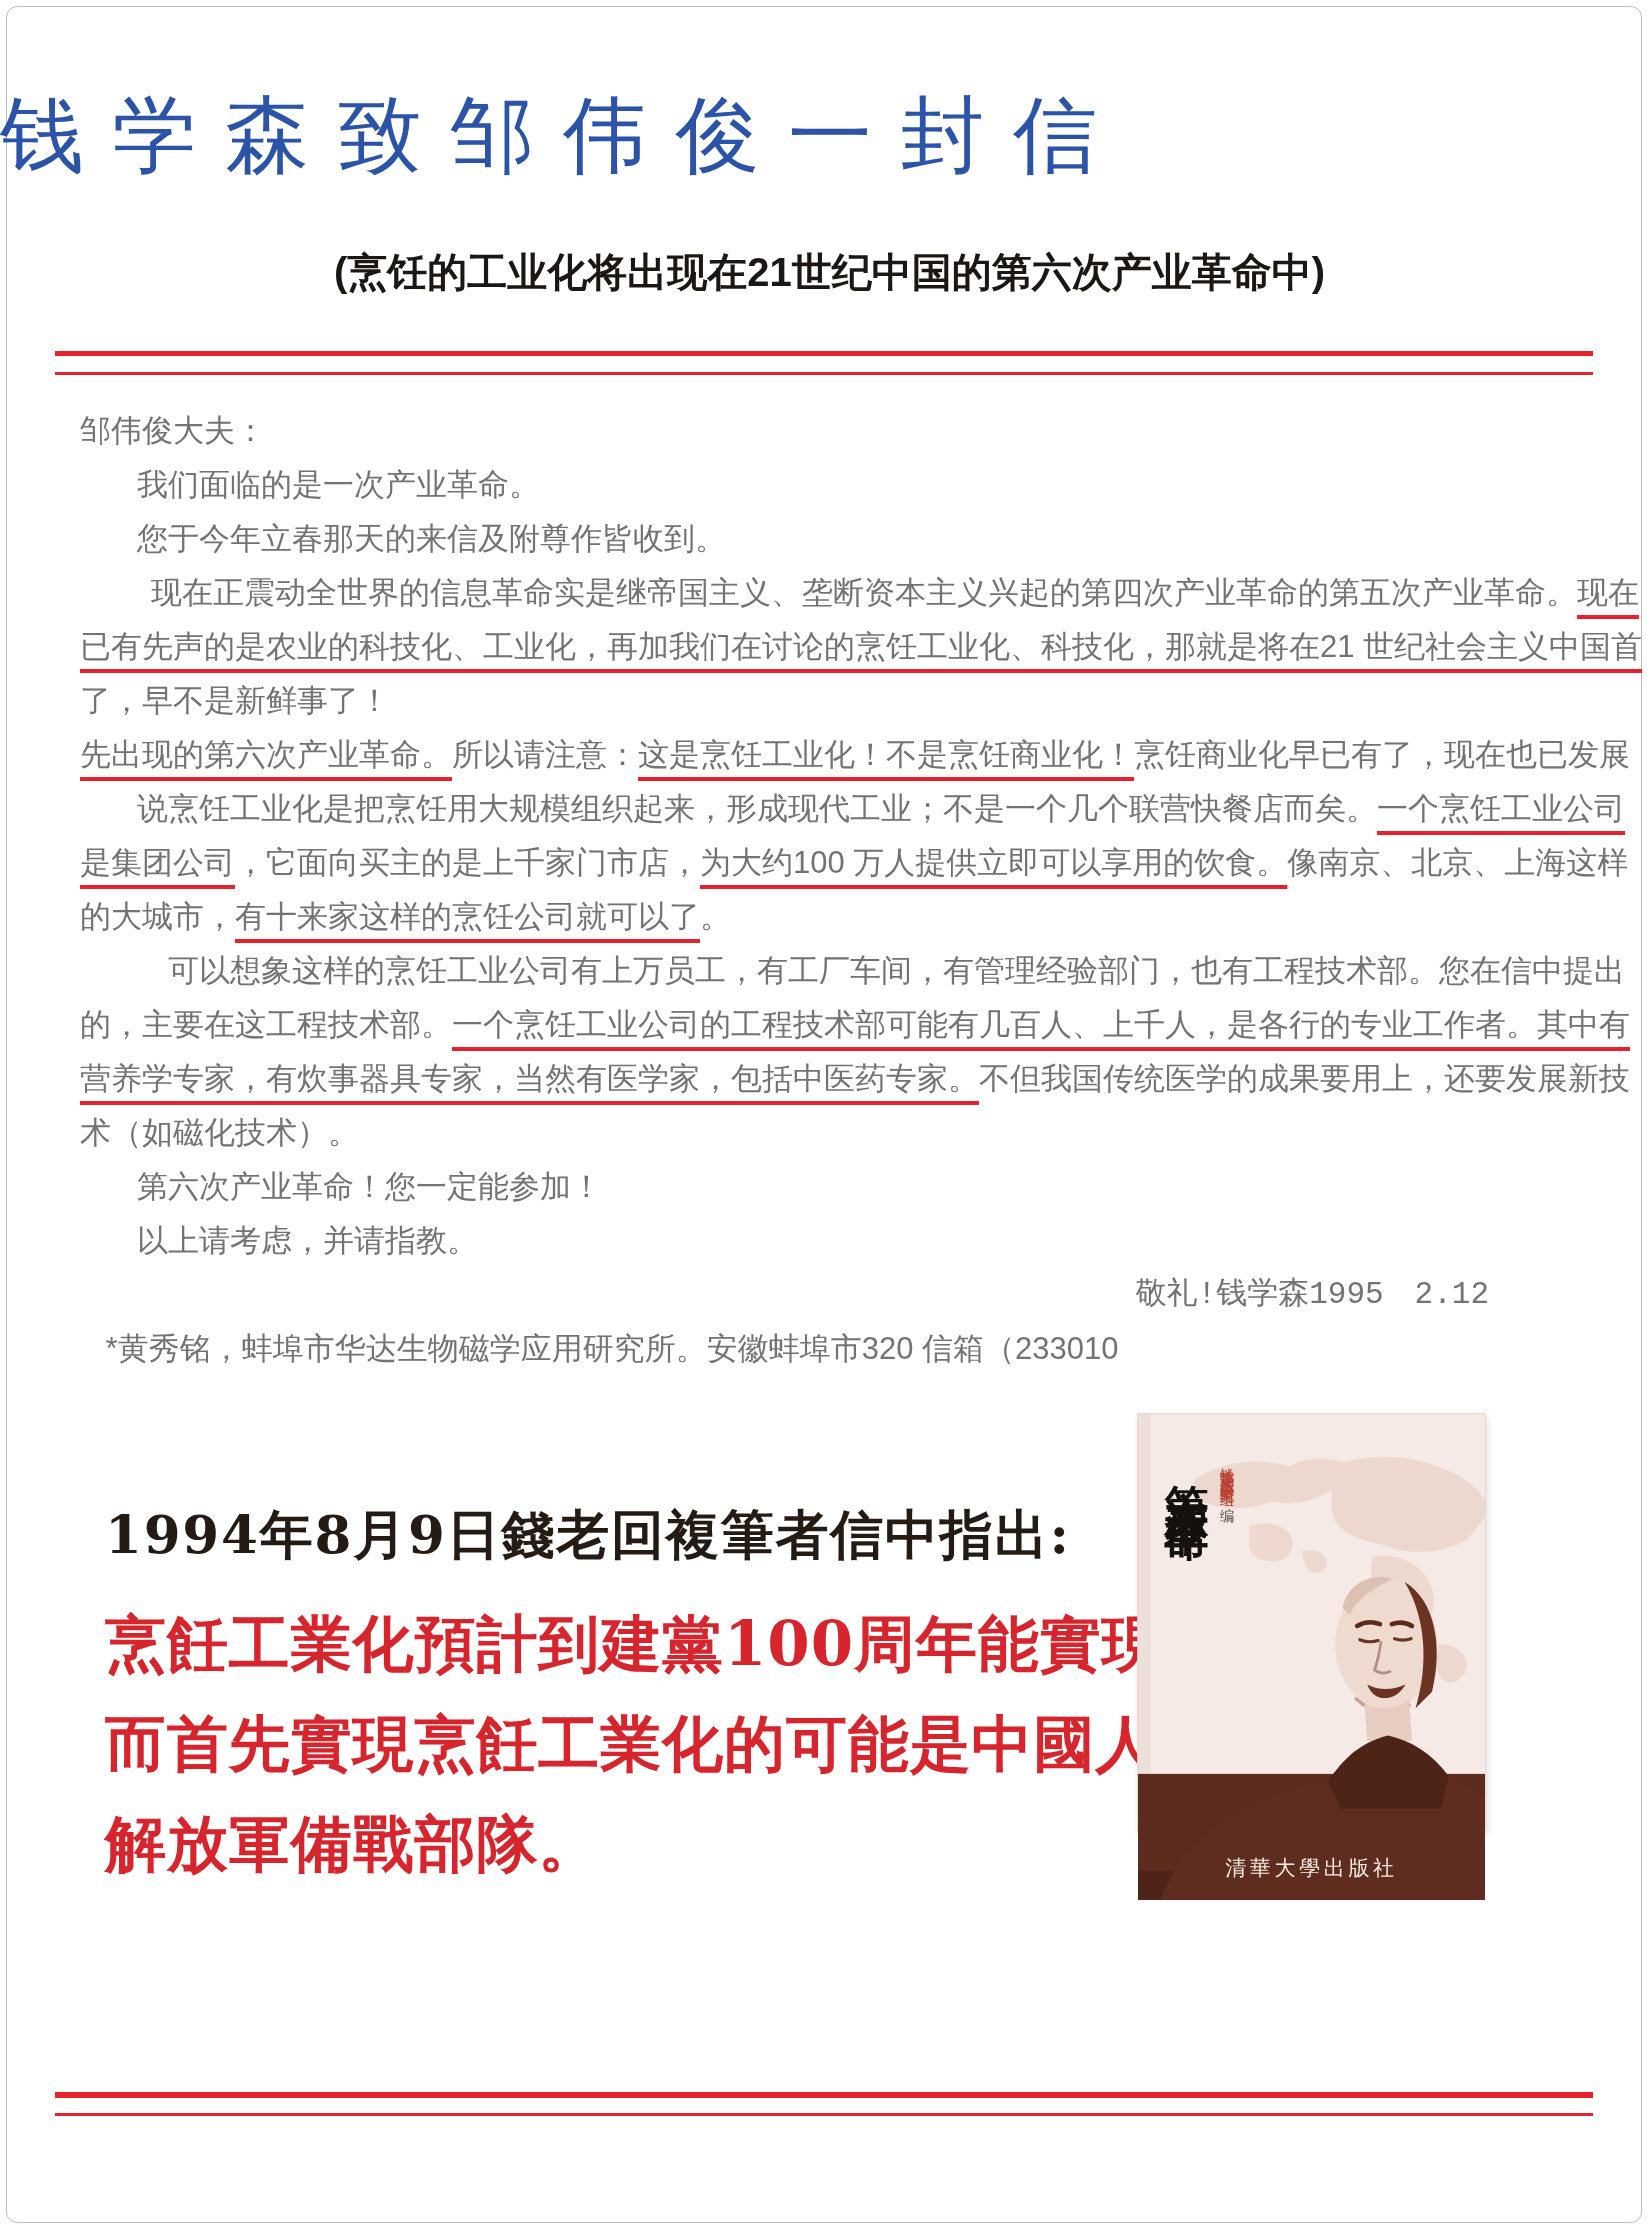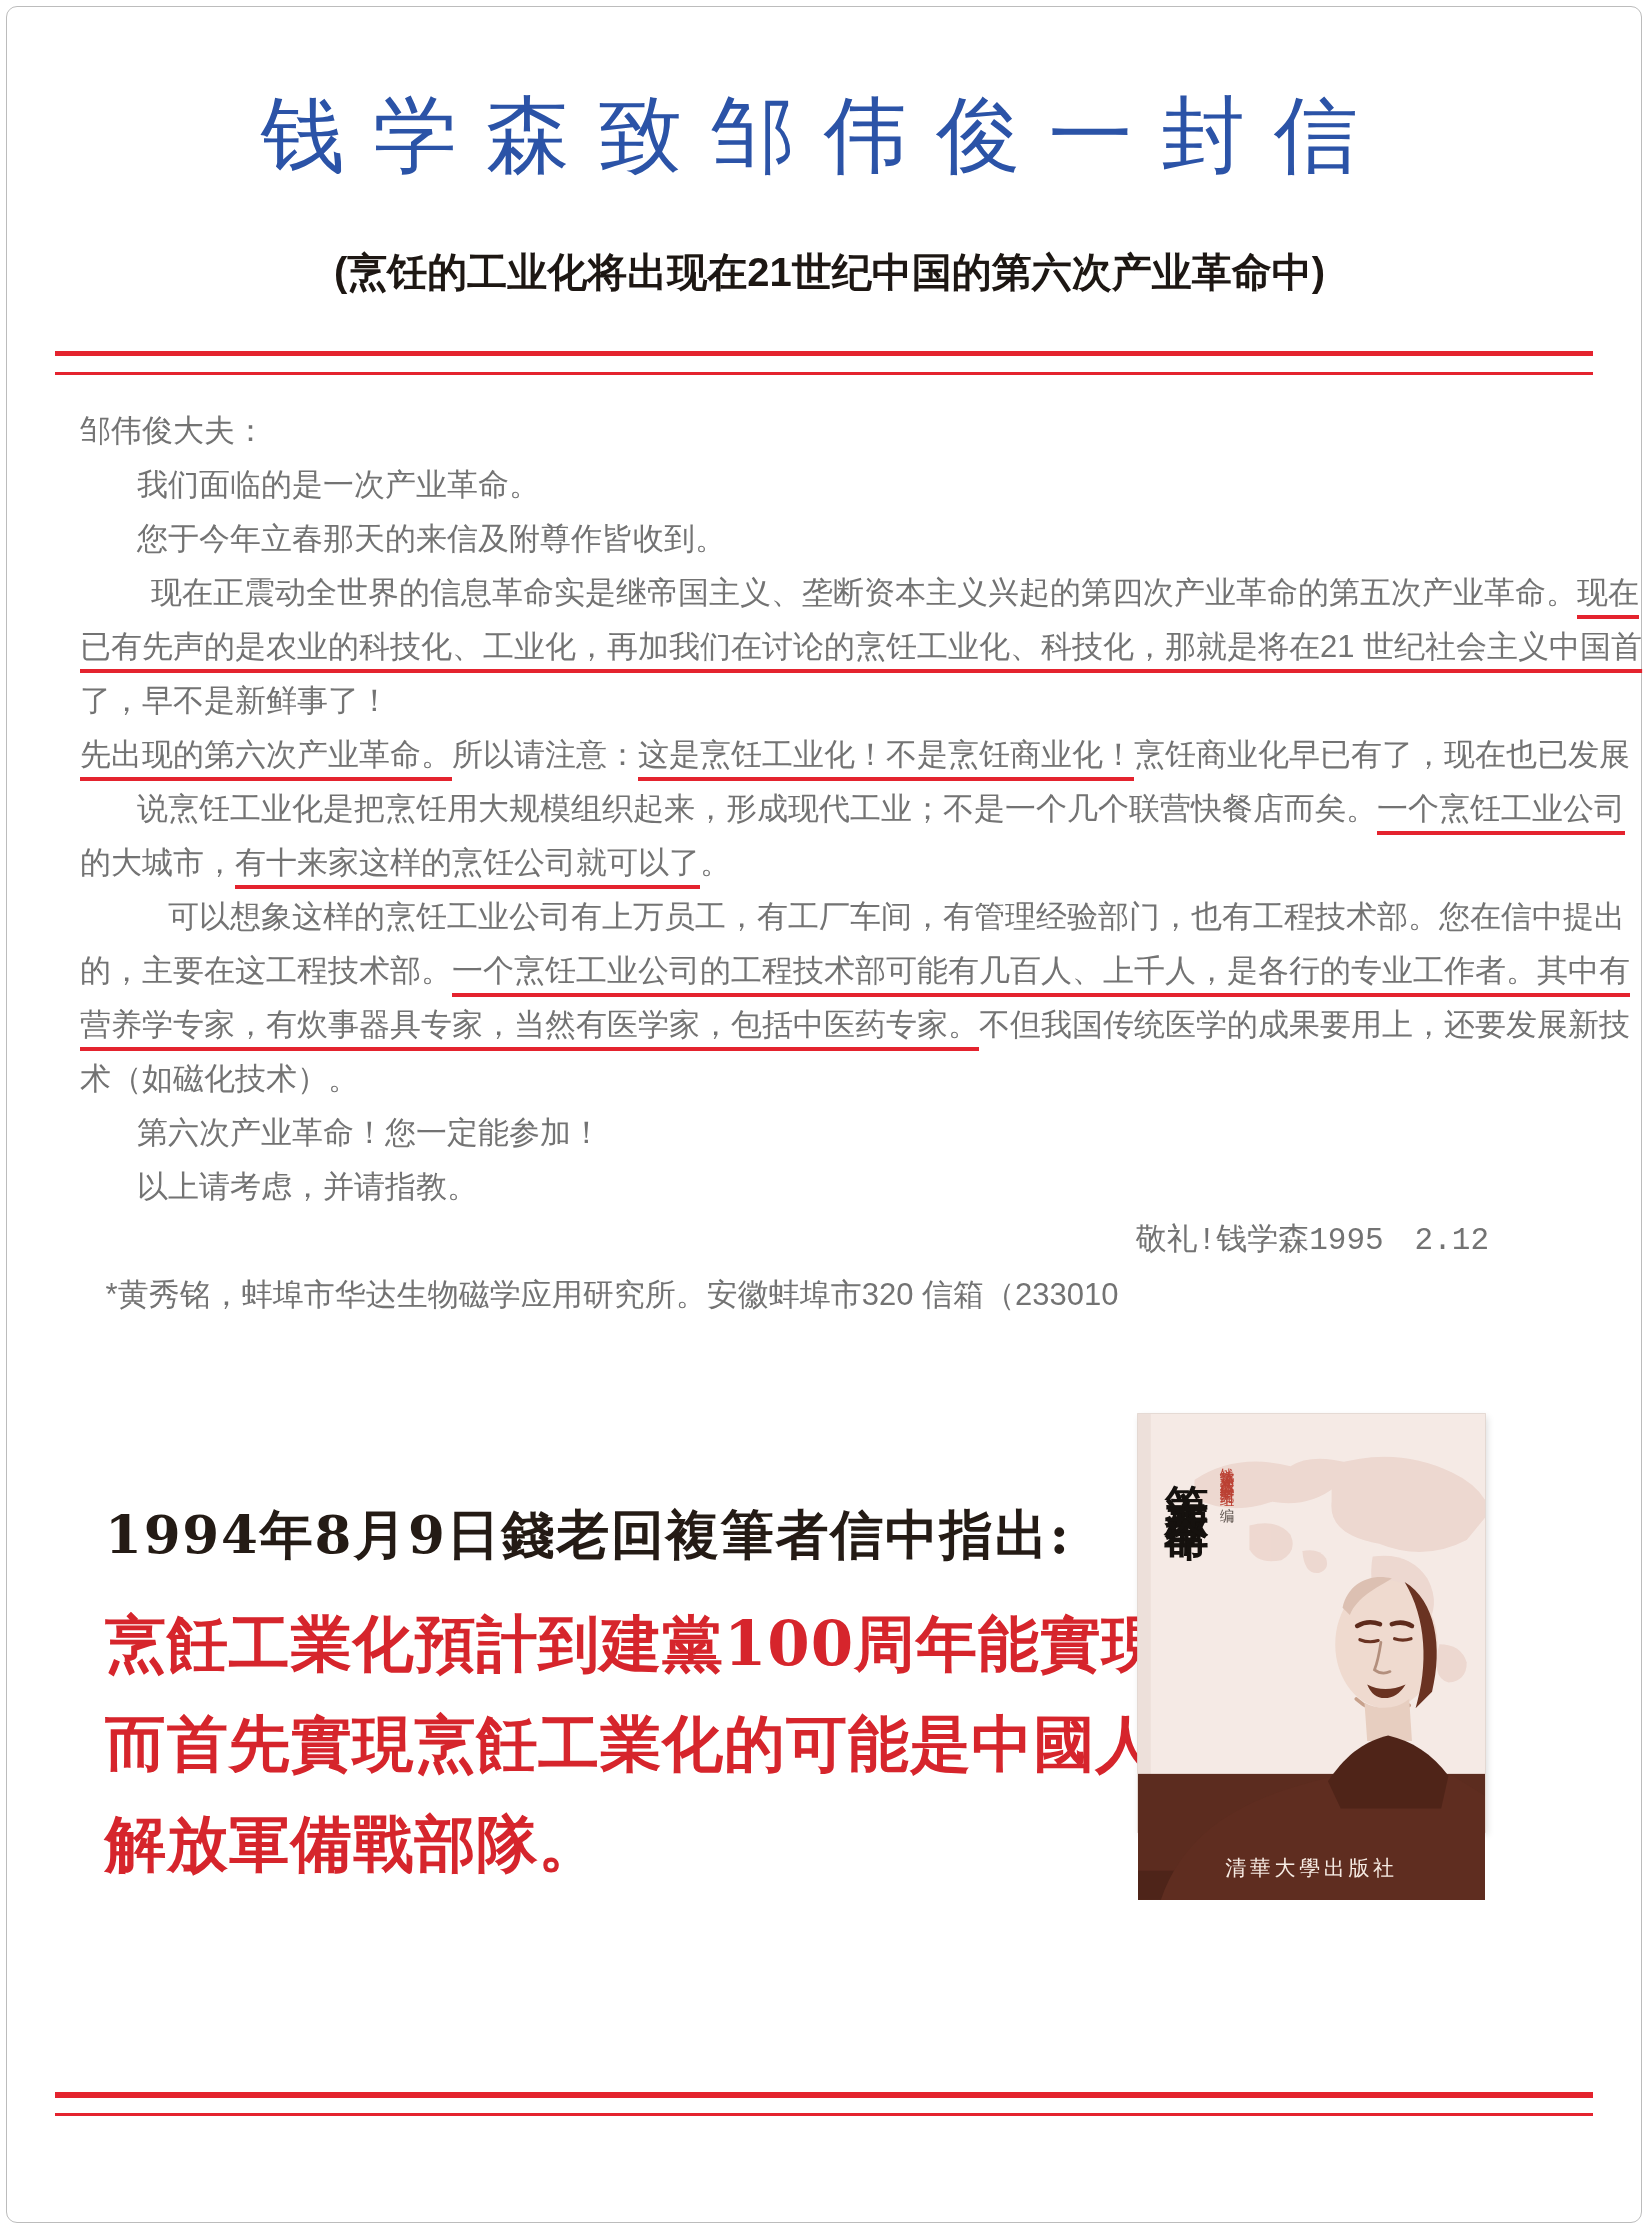--- a/index.html
+++ b/index.html
@@ -14,21 +14,20 @@
   }
   .page-frame{
     position:absolute;inset:5.5px;
     border:1.8px solid #bcbcbc;
     border-radius:11px;
     pointer-events:none;
   }
   
   .doc-title{
     position:absolute;top:79px;left:0;right:0;
-    text-align:center;
     font-family:"DejaVu Serif","Liberation Serif",serif;
     font-size:84px;font-weight:400;
     letter-spacing:0.34em;
     color:#2b53a7;
     white-space:nowrap;
   }
   .doc-subtitle{
     position:absolute;top:245px;left:12px;right:0;
     text-align:center;
     font-size:40px;font-weight:600;
@@ -115,20 +114,21 @@
 
   <div class="letter">
       <div class="line ind0"><span><span>邹伟俊大夫：</span></span></div>
       <div class="line ind1"><span><span>我们面临的是一次产业革命。</span></span></div>
       <div class="line ind1"><span><span>您于今年立春那天的来信及附尊作皆收到。</span></span></div>
       <div class="line ind2"><span><span>现在正震动全世界的信息革命实是继帝国主义、垄断资本主义兴起的第四次产业革命的第五次产业革命。</span><span class="u">现在</span></span></div>
       <div class="line ind0"><span><span class="u">已有先声的是农业的科技化、工业化，再加我们在讨论的烹饪工业化、科技化，那就是将在21 世纪社会主义中国首</span></span></div>
       <div class="line ind0"><span><span>了，早不是新鲜事了！</span></span></div>
       <div class="line ind0"><span><span class="u">先出现的第六次产业革命。</span><span>所以请注意：</span><span class="u">这是烹饪工业化！不是烹饪商业化！</span><span>烹饪商业化早已有了，现在也已发展</span></span></div>
       <div class="line ind1"><span><span>说烹饪工业化是把烹饪用大规模组织起来，形成现代工业；不是一个几个联营快餐店而矣。</span><span class="u">一个烹饪工业公司</span></span></div>
+      <div class="line ind0"><span><span class="u">是集团公司</span><span>，它面向买主的是上千家门市店，</span><span class="u">为大约100 万人提供立即可以享用的饮食。</span><span>像南京、北京、上海这样</span></span></div>
       <div class="line ind0"><span><span>的大城市，</span><span class="u">有十来家这样的烹饪公司就可以了</span><span>。</span></span></div>
       <div class="line ind3"><span><span>可以想象这样的烹饪工业公司有上万员工，有工厂车间，有管理经验部门，也有工程技术部。您在信中提出</span></span></div>
       <div class="line ind0"><span><span>的，主要在这工程技术部。</span><span class="u">一个烹饪工业公司的工程技术部可能有几百人、上千人，是各行的专业工作者。其中有</span></span></div>
       <div class="line ind0"><span><span class="u">营养学专家，有炊事器具专家，当然有医学家，包括中医药专家。</span><span>不但我国传统医学的成果要用上，还要发展新技</span></span></div>
       <div class="line ind0"><span><span>术（如磁化技术）。</span></span></div>
       <div class="line ind1"><span><span>第六次产业革命！您一定能参加！</span></span></div>
       <div class="line ind1"><span><span>以上请考虑，并请指教。</span></span></div>
       <div class="line ind1 flex">
         <span><span>敬礼!</span></span>
         <span class="sig">钱学森1995　2.12</span>

